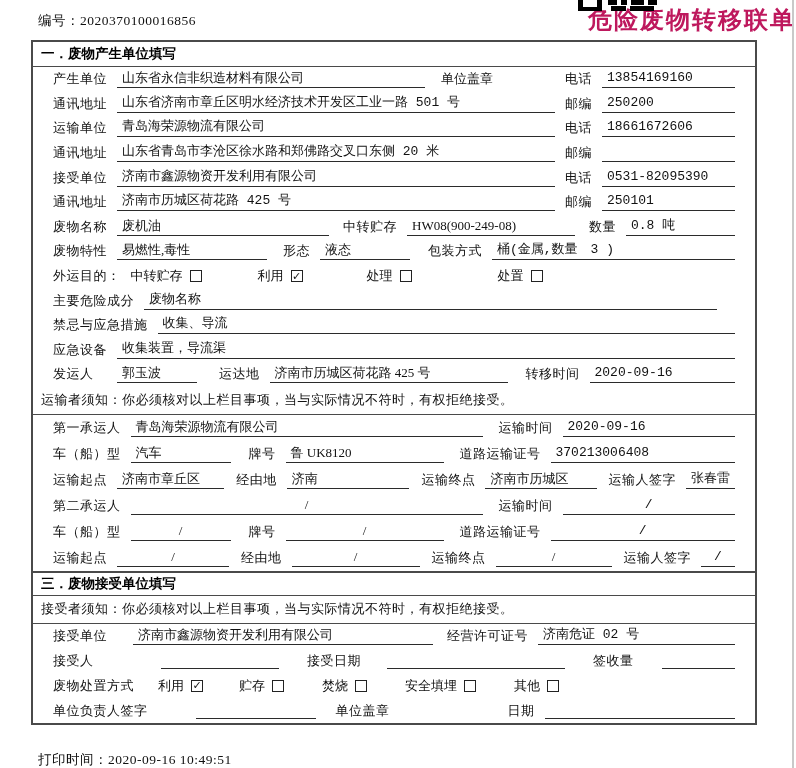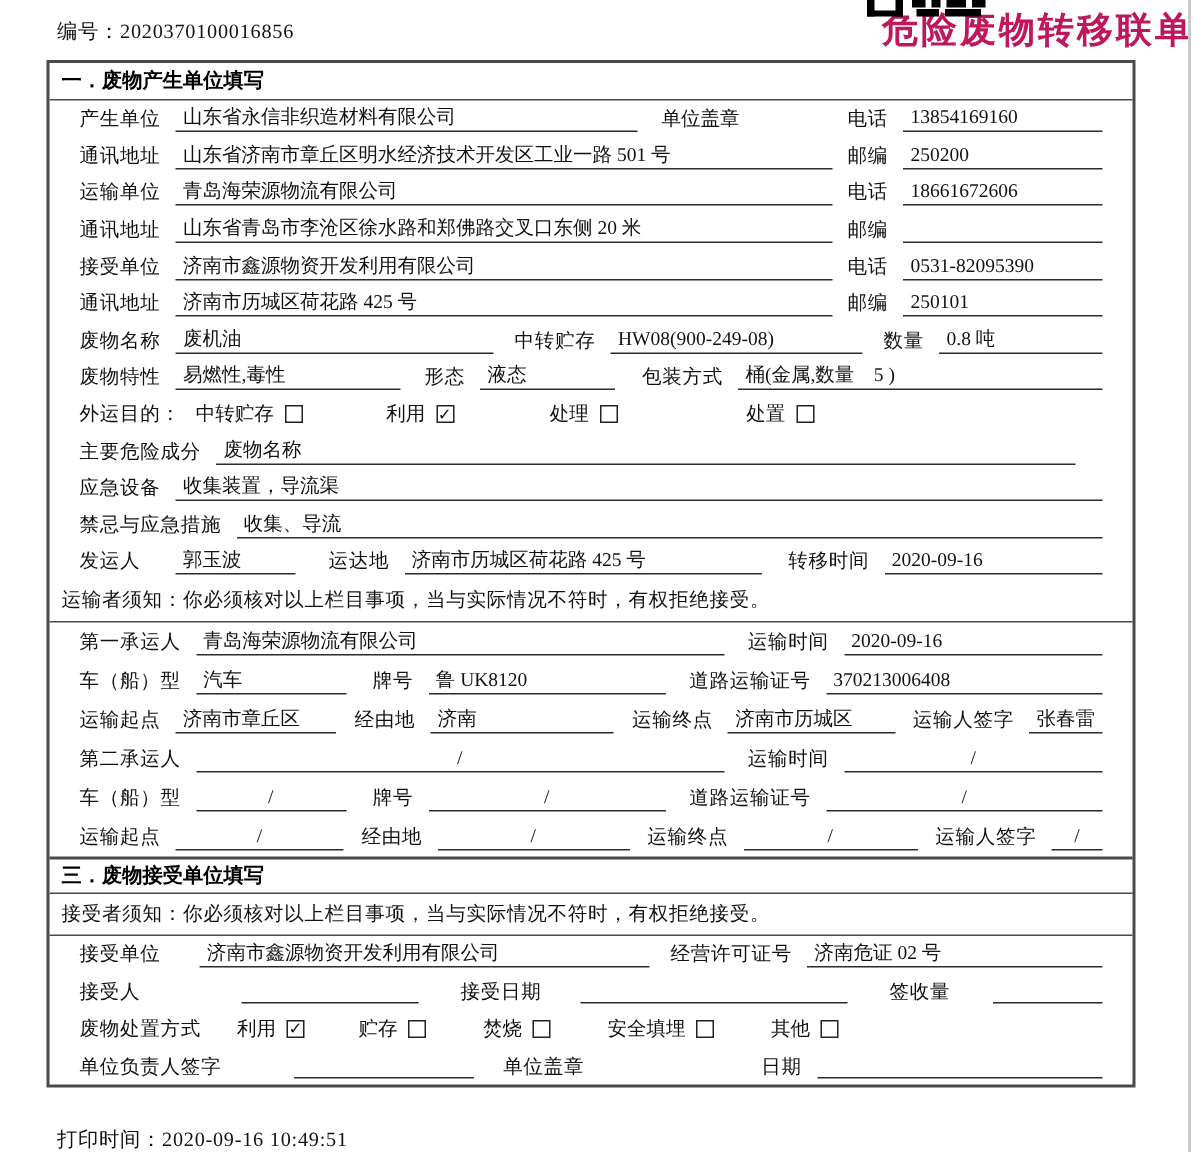--- a/index.html
+++ b/index.html
@@ -42,21 +42,21 @@
   .row { display: flex; align-items: center; padding: 0 20px; }
   .s1 .row { height: 24.6px; }
   .s2 .row { height: 26px; }
   .s3 .row { height: 24.8px; }
   .lbl { flex-shrink: 0; white-space: nowrap; margin-right: 10px; letter-spacing: .5px; }
   .w54 { width: 54px; }
   .val {
     border-bottom: 1px solid #2b2b2b; padding: 0 5px 1px 5px;
     white-space: nowrap; min-height: 17px; line-height: 16px;
   }
-  .f1 { flex: 1 1 auto; }
+  .f1 { flex: 1 1 auto; font-family: Liberation Mono, monospace; }
   .c { text-align: center; }
   .main { display: flex; align-items: center; width: 512px; flex-shrink: 0; }
   .main .val.f1 { margin-right: 10px; }
   .seal { margin-left: 16px; white-space: nowrap; }
   .opt { display: inline-flex; align-items: center; white-space: nowrap; }
   .cb {
     display: inline-flex; align-items: center; justify-content: center;
     width: 12px; height: 12px; border: 1.4px solid #222; margin-left: 7px;
     font-size: 11px; line-height: 1; font-family: "DejaVu Sans", sans-serif;
     flex-shrink: 0;
@@ -156,21 +156,21 @@
         <span class="lbl" style="margin-left:14px">数量</span>
         <span class="val f1">0.8 吨</span>
       </div>
 
       <div class="row">
         <span class="lbl w54">废物特性</span>
         <span class="val" style="width:150px">易燃性,毒性</span>
         <span class="lbl" style="margin-left:16px">形态</span>
         <span class="val" style="width:90px">液态</span>
         <span class="lbl" style="margin-left:18px">包装方式</span>
-        <span class="val f1">桶(金属,数量　5 )</span>
+        <span class="val f1">桶(金属,数量　3 )</span>
       </div>
 
       <div class="row">
         <span class="lbl">外运目的：</span>
         <span class="opt">
           <span>中转贮存</span>
           <span class="cb"></span>
         </span>
         <span class="opt" style="margin-left:56px">
           <span>利用</span>
@@ -185,27 +185,27 @@
           <span class="cb"></span>
         </span>
       </div>
 
       <div class="row">
         <span class="lbl">主要危险成分</span>
         <span class="val f1" style="margin-right:18px">废物名称</span>
       </div>
 
       <div class="row">
+        <span class="lbl">禁忌与应急措施</span>
+        <span class="val f1">收集、导流</span>
+      </div>
+
+      <div class="row">
         <span class="lbl w54">应急设备</span>
         <span class="val f1">收集装置，导流渠</span>
-      </div>
-
-      <div class="row">
-        <span class="lbl">禁忌与应急措施</span>
-        <span class="val f1">收集、导流</span>
       </div>
 
       <div class="row">
         <span class="lbl w54">发运人</span>
         <span class="val" style="width:80px">郭玉波</span>
         <span class="lbl" style="margin-left:22px">运达地</span>
         <span class="val" style="width:238px">济南市历城区荷花路 425 号</span>
         <span class="lbl" style="margin-left:18px">转移时间</span>
         <span class="val f1">2020-09-16</span>
       </div>

